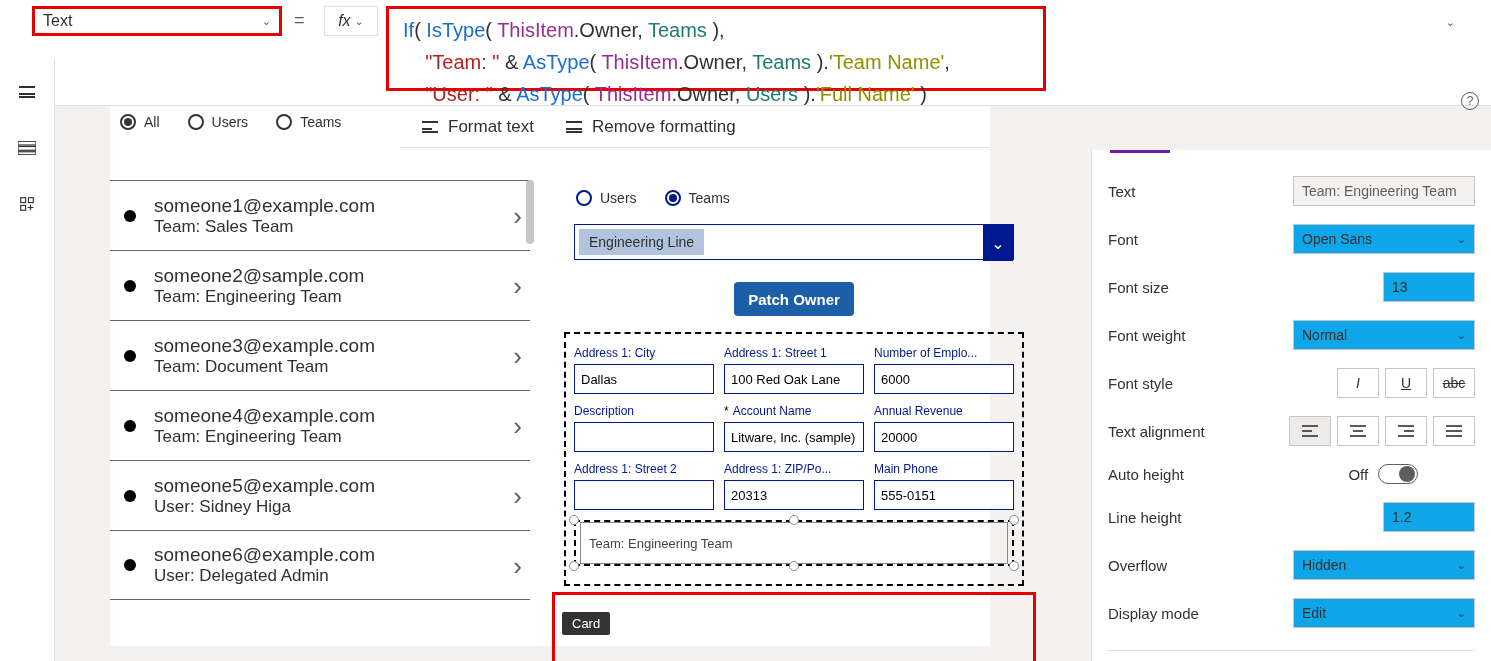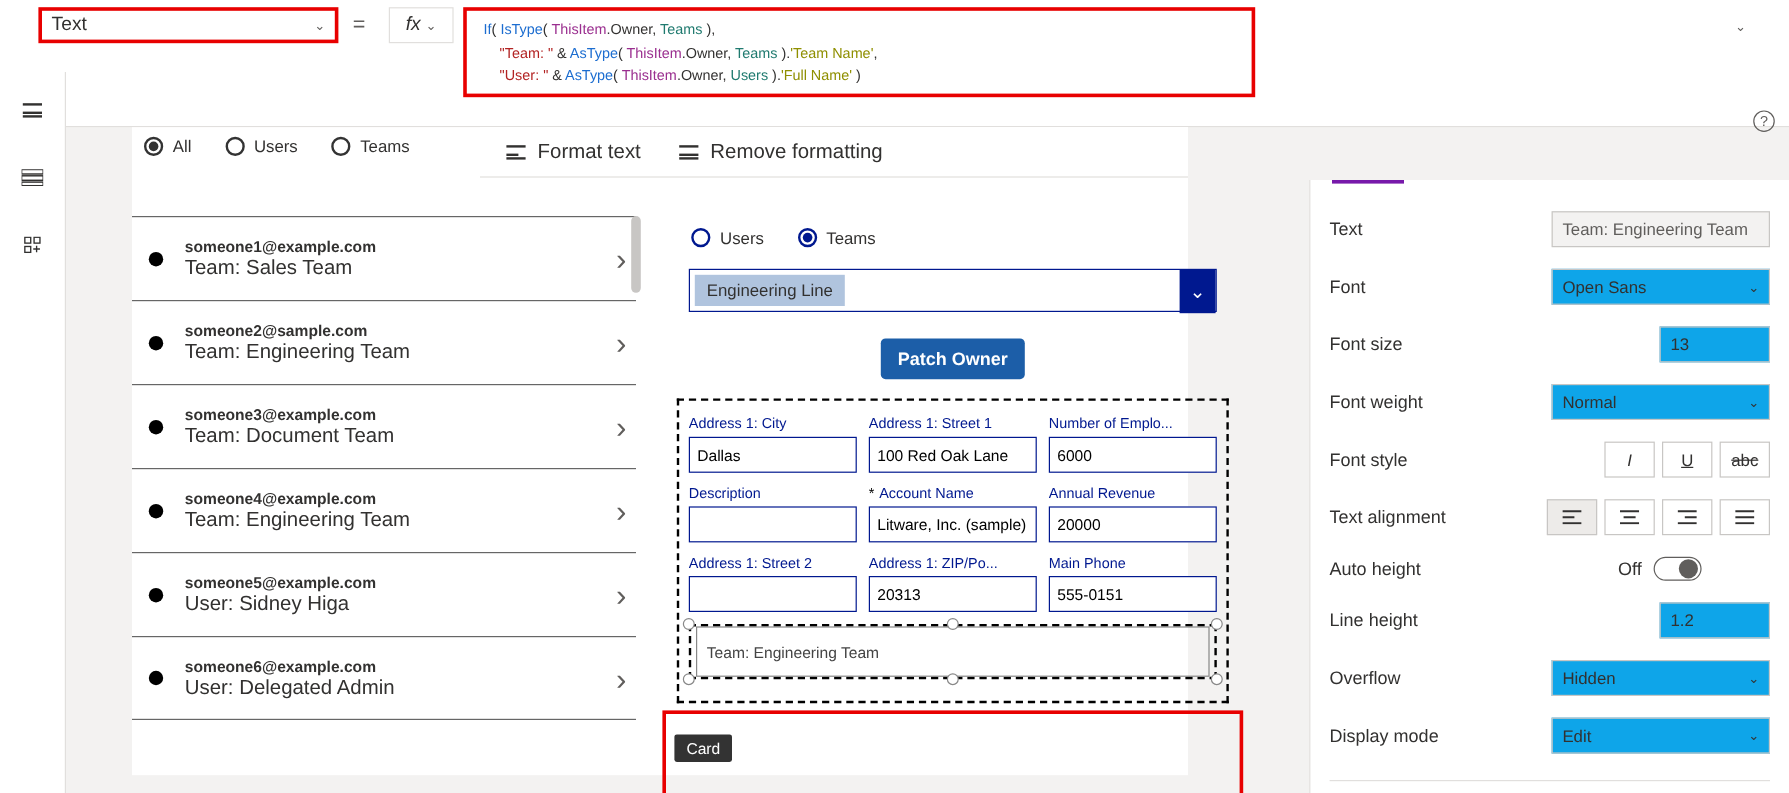--- a/index.html
+++ b/index.html
@@ -5,21 +5,21 @@
   * { box-sizing: border-box; margin: 0; padding: 0; font-family: "Segoe UI", Arial, sans-serif; }
   body { background: #f3f2f1; width: 1491px; height: 661px; overflow: hidden; position: relative; color: #323130; }
 
   
   .topbar { position: absolute; top: 0; left: 0; right: 0; height: 106px; background: #fff; border-bottom: 1px solid #e1dfdd; }
   .prop-dd { position: absolute; top: 6px; left: 32px; width: 250px; height: 30px; border: 3px solid #e80000; display:flex; align-items:center; padding:0 8px; background:#fff; }
   .prop-dd .chev { margin-left:auto; color:#605e5c; }
   .eq { position:absolute; top:10px; left:294px; font-size:18px; color:#605e5c; }
   .fx { position:absolute; top:6px; left:324px; width:54px; height:30px; border:1px solid #e1dfdd; display:flex; align-items:center; justify-content:center; gap:4px; font-style:italic; }
   .fx .chev { font-style:normal; color:#605e5c; font-size:11px; }
-  .formula-box { position:absolute; top:6px; left:386px; width:660px; height:75px; border:3px solid #e80000; padding:6px 14px 6px 14px; font-family:"Consolas","Courier New",monospace; font-size:12px; line-height:1.55; white-space:pre; }
+  .formula-box { position:absolute; top:6px; left:386px; width:660px; height:85px; border:3px solid #e80000; padding:6px 14px 6px 14px; font-family:"Consolas","Courier New",monospace; font-size:20px; line-height:1.55; white-space:pre; }
   .formula-expand { position:absolute; top:16px; right:36px; color:#605e5c; font-size:11px; }
   .help { position:absolute; top:92px; right:12px; width:18px; height:18px; border:1.4px solid #605e5c; border-radius:50%; text-align:center; font-size:12px; line-height:16px; color:#605e5c; }
   .tok-fn { color:#1c6dd0; }
   .tok-id { color:#9a2e8f; }
   .tok-type { color:#1f7a6f; font-weight:normal; }
   .tok-str { color:#b22222; }
   .tok-prop { color:#8f8f00; }
 
   .leftbar { position:absolute; top:60px; left:0; width:55px; height:601px; background:#fff; border-right:1px solid #e1dfdd; display:flex; flex-direction:column; align-items:center; gap:36px; padding-top:22px; }
   .leftbar .ico { width:26px; height:20px; display:flex; align-items:center; justify-content:center; color:#323130; }
@@ -39,21 +39,21 @@
   .linesico { display:inline-block; width:16px; height:12px; border-top:2px solid #323130; border-bottom:2px solid #323130; position:relative; }
   .linesico::after { content:""; position:absolute; top:5px; left:0; right:0; border-top:2px solid #323130; }
   .linesico.short::before, .linesico.short::after { right:6px; }
 
   .list { position:absolute; top:74px; left:0; width:420px; }
   .row { height:70px; border-top:1px solid #666; display:flex; align-items:center; padding:0 10px 0 14px; position:relative; }
   .row:first-child { border-top:1px solid #666; }
   .row:last-child { border-bottom:1px solid #666; }
   .row .dot { width:12px; height:12px; border-radius:50%; background:#000; margin-right:18px; flex:none; }
   .row .txts { display:flex; flex-direction:column; }
-  .row .email { font-size:13px; font-weight:700; }
+  .row .email { font-size:19px; font-weight:400; }
   .row .sub { font-size:17px; color:#323130; }
   .row .arrow { position:absolute; right:8px; top:20px; font-size:26px; color:#605e5c; font-family:Arial; }
   .listscroll { position:absolute; top:74px; left:416px; width:8px; height:64px; background:#c8c6c4; border-radius:4px; }
 
   .right-pane { position:absolute; top:84px; left:454px; width:460px; }
   .radios2 { display:flex; gap:28px; margin:0 0 18px 12px; }
   .combo { position:relative; height:36px; border:1.5px solid #00188f; margin:0 10px; display:flex; align-items:center; background:#fff; }
   .combo .seltext { padding:0 10px; background:#b0c4de; height:26px; display:flex; align-items:center; margin-left:4px; font-size:14px; }
   .combo .dd { position:absolute; right:0; top:0; width:30px; height:36px; background:#00188f; color:#fff; display:flex; align-items:center; justify-content:center; }
   .patchbtn { margin:22px auto 16px; width:120px; height:34px; background:#1c5ea8; color:#fff; border-radius:4px; display:flex; align-items:center; justify-content:center; font-size:15px; font-weight:600; }

